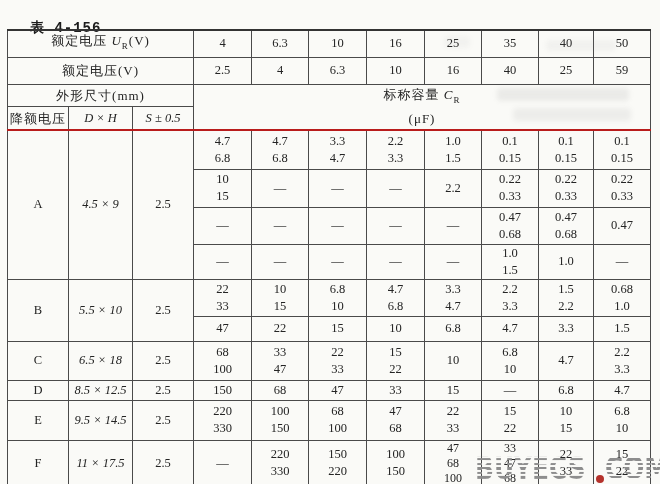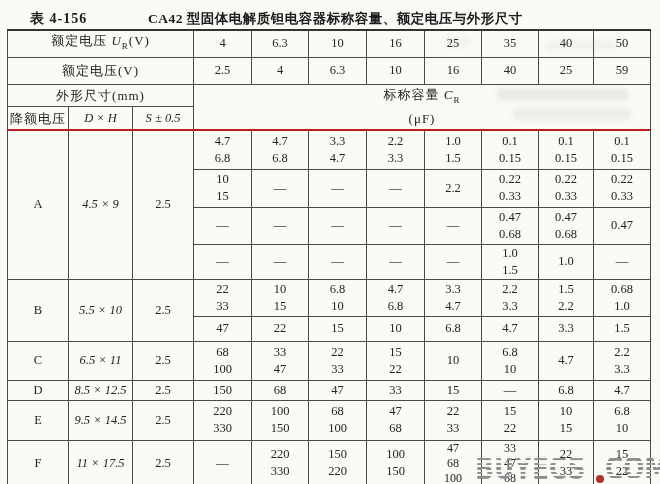--- a/index.html
+++ b/index.html
@@ -6,21 +6,21 @@
   html,body { width:660px; height:484px; }
   body {
     font-family:"Liberation Serif", serif;
     background:#ffffff;
   }
   .page {
     position:relative; width:660px; height:484px;
     background:#fafaf7; overflow:hidden; color:#222;
   }
   
-  .titlebar { position:absolute; left:0; top:7px; width:534px; height:22px; }
+  .titlebar { position:absolute; left:0; top:16px; width:534px; height:22px;font-family:Liberation Mono, monospace; }
   .table-no {
     position:absolute; left:30px; top:3px;
     font-weight:bold; font-size:14px; color:#1c1c1c; letter-spacing:1px;
   }
   .doc-title {
     position:absolute; left:148px; top:3px;
     font-weight:bold; font-size:13.5px; color:#1c1c1c; letter-spacing:0.5px;
   }
   
   table.spec {
@@ -70,21 +70,20 @@
   .smudge.s3 { left:546px; top:40px;  width:70px;  height:11px; opacity:0.08; }
   .smudge.s4 { left:444px; top:36px;  width:26px;  height:12px; opacity:0.07; }
 </style>
 </head>
 <body>
 
 <div class="page">
 
   <div class="titlebar">
     <span class="table-no">表 4-156</span>
-    <span class="doc-title">CA42 型固体电解质钽电容器标称容量、额定电压与外形尺寸</span>
   </div>
 
   <table class="spec">
     <colgroup>
       <col style="width:61px">
         <col style="width:64px">
         <col style="width:61px">
       <col style="width:58px">
         <col style="width:57px">
         <col style="width:58px">
@@ -188,21 +187,21 @@
           <td>22</td>
           <td>15</td>
           <td>10</td>
           <td>6.8</td>
           <td>4.7</td>
           <td>3.3</td>
           <td>1.5</td>
         </tr>
         <tr style="height: 39px;">
           <td rowspan="1">C</td>
-          <td rowspan="1" class="italic">6.5 × 11</td>
+          <td rowspan="1" class="italic">6.5 × 18</td>
           <td rowspan="1">2.5</td>
           <td>68<br>100</td>
           <td>33<br>47</td>
           <td>22<br>33</td>
           <td>15<br>22</td>
           <td>10</td>
           <td>6.8<br>10</td>
           <td>4.7</td>
           <td>2.2<br>3.3</td>
         </tr>

